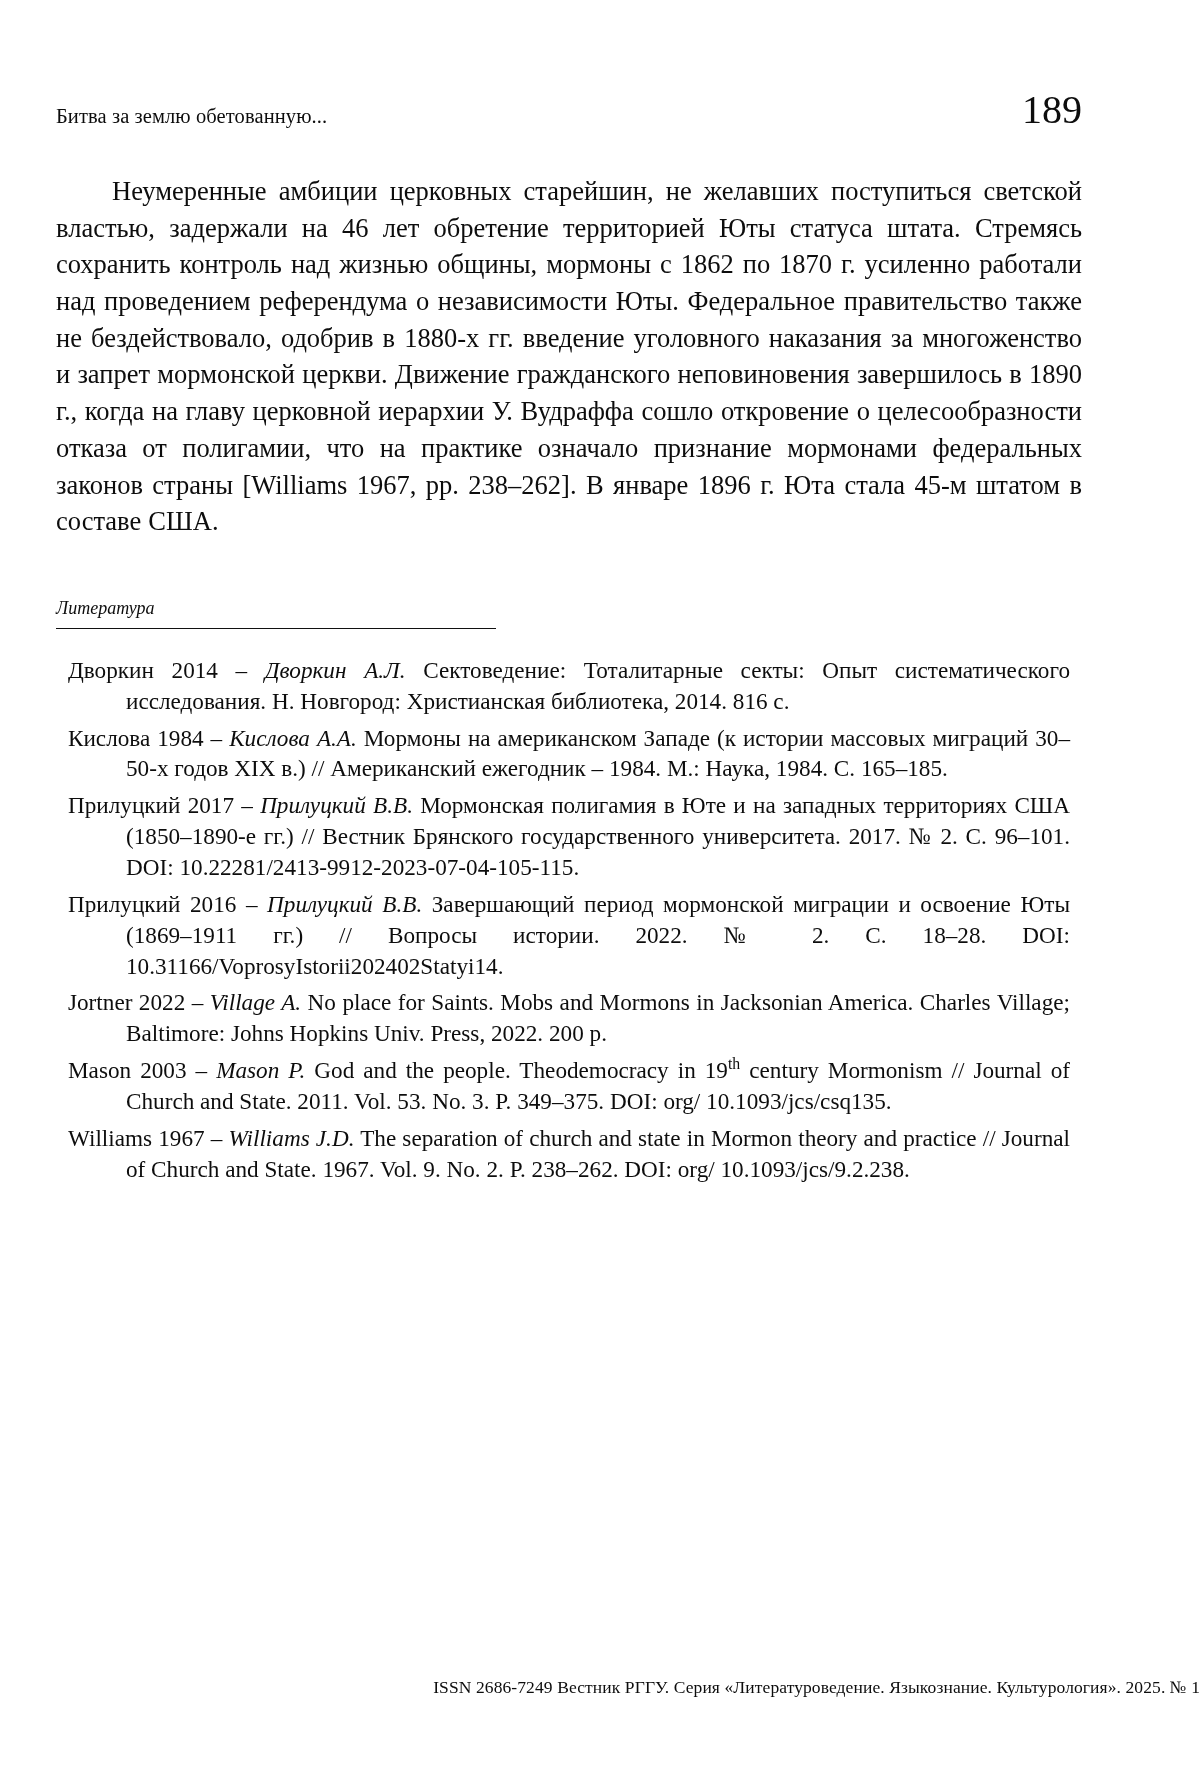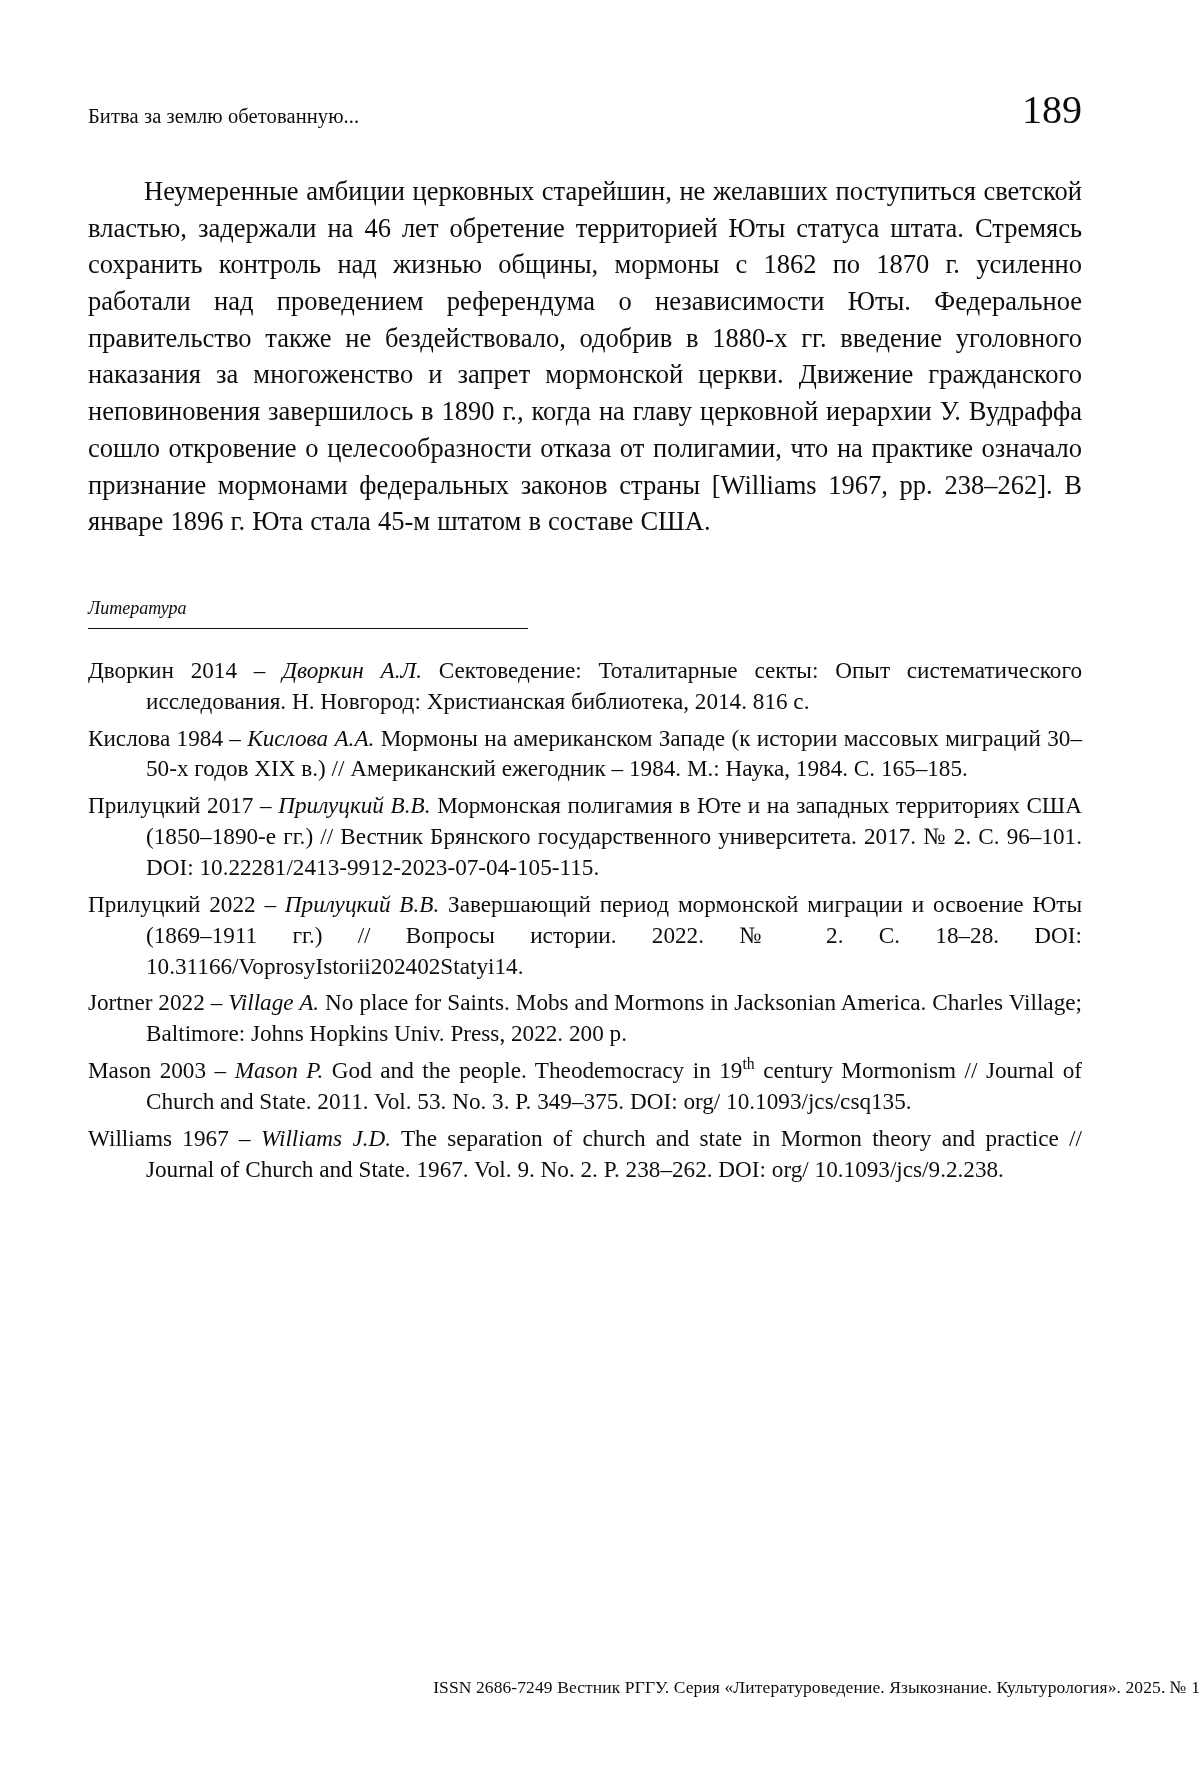--- a/index.html
+++ b/index.html
@@ -14,21 +14,21 @@
     color: #0d0d0d;
     position: relative;
     overflow: hidden;
   }
   .page {
     position: absolute;
     left: 0; top: 0;
     width: 1200px;
     height: 1780px;
     box-sizing: border-box;
-    padding: 86px 118px 0 88px;
+    padding: 86px 118px 0 56px;
   }
 
   
   .runhead {
     display: flex;
     align-items: baseline;
     justify-content: space-between;
     margin-bottom: 40px;
   }
   .runhead-title {
@@ -63,21 +63,21 @@
     padding-bottom: 7px;
   }
   .ref-rule {
     width: 440px;
     border-bottom: 1.6px solid #111;
     margin-top: 2px;
   }
 
   
   .ref-list {
-    margin: 0;
+    margin: 12px;
     padding: 0;
     list-style: none;
   }
   .ref-item {
     font-size: 23.2px;
     line-height: 1.33;
     text-align: justify;
     padding-left: 58px;
     text-indent: -58px;
     margin-bottom: 6px;
@@ -116,20 +116,20 @@
 
   <div class="ref-head-wrap">
     <div class="ref-head">Литература</div>
     <div class="ref-rule"></div>
   </div>
 
   <ul class="ref-list">
       <li class="ref-item"><span>Дворкин 2014 – </span><i>Дворкин А.Л.</i><span> Сектоведение: Тоталитарные секты: Опыт систематического исследования. Н. Новгород: Христианская библиотека, 2014. 816 с.</span></li>
       <li class="ref-item"><span>Кислова 1984 – </span><i>Кислова А.А.</i><span> Мормоны на американском Западе (к истории массовых миграций 30–50-х годов XIX в.) // Американский ежегодник – 1984. М.: Наука, 1984. С. 165–185.</span></li>
       <li class="ref-item"><span>Прилуцкий 2017 – </span><i>Прилуцкий В.В.</i><span> Мормонская полигамия в Юте и на западных территориях США (1850–1890-е гг.) // Вестник Брянского государственного университета. 2017. № 2. С. 96–101. DOI: 10.22281/2413-9912-2023-07-04-105-115.</span></li>
-      <li class="ref-item"><span>Прилуцкий 2022 – </span><i>Прилуцкий В.В.</i><span> Завершающий период мормонской миграции и освоение Юты (1869–1911 гг.) // Вопросы истории. 2022. № 2. С. 18–28. DOI: 10.31166/VoprosyIstorii202402Statyi14.</span></li>
+      <li class="ref-item"><span>Прилуцкий 2016 – </span><i>Прилуцкий В.В.</i><span> Завершающий период мормонской миграции и освоение Юты (1869–1911 гг.) // Вопросы истории. 2022. № 2. С. 18–28. DOI: 10.31166/VoprosyIstorii202402Statyi14.</span></li>
       <li class="ref-item"><span>Jortner 2022 – </span><i>Village A.</i><span> No place for Saints. Mobs and Mormons in Jacksonian America. Charles Village; Baltimore: Johns Hopkins Univ. Press, 2022. 200 p.</span></li>
       <li class="ref-item"><span>Mason 2003 – </span><i>Mason P.</i><span> God and the people. Theodemocracy in 19<sup>th</sup> century Mormonism // Journal of Church and State. 2011. Vol. 53. No. 3. P. 349–375. DOI: org/ 10.1093/jcs/csq135.</span></li>
       <li class="ref-item"><span>Williams 1967 – </span><i>Williams J.D.</i><span> The separation of church and state in Mormon theory and practice // Journal of Church and State. 1967. Vol. 9. No. 2. P. 238–262. DOI: org/ 10.1093/jcs/9.2.238.</span></li>
     </ul>
 
   <div class="footer">ISSN 2686-7249  Вестник РГГУ. Серия «Литературоведение. Языкознание. Культурология». 2025. № 1</div>
 </div>
 
 </body></html>

